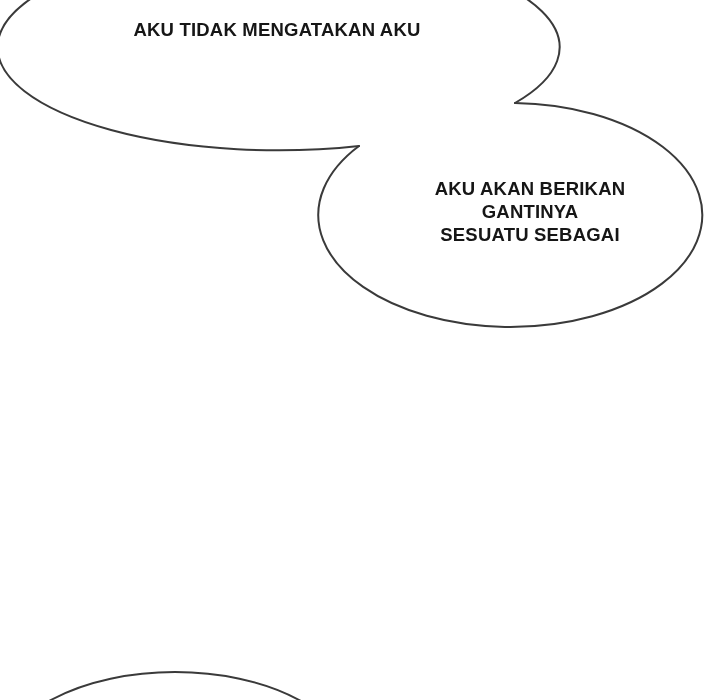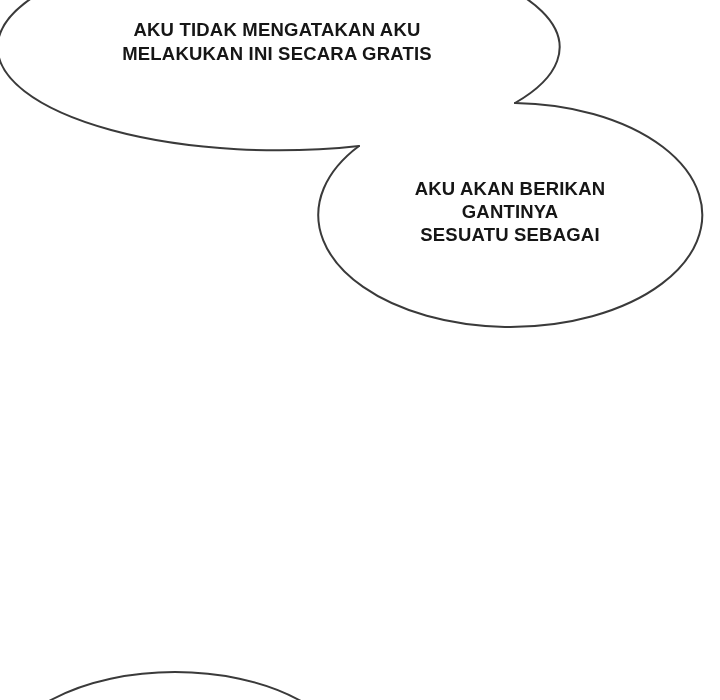--- a/index.html
+++ b/index.html
@@ -34,21 +34,21 @@
     text-transform: uppercase;
     user-select: none;
   }
   #bubble1-text {
     left: 62px;
     top: 18px;
     width: 430px;
     line-height: 24px;
   }
   #bubble2-text {
-    left: 360px;
+    left: 380px;
     top: 177px;
     width: 300px;
     line-height: 23px;
   }
 </style>
 </head>
 <body>
 
 <div id="panel">
 
@@ -56,21 +56,20 @@
 
     <path d="M 515 103 A 281 103 0 1 0 359 146" fill="none" stroke="#3a3a3a" stroke-width="2" stroke-linecap="round"></path>
 
     <path d="M 359 146 A 192 112 0 1 0 515 103" fill="none" stroke="#3a3a3a" stroke-width="2" stroke-linecap="round"></path>
 
     <ellipse cx="175" cy="767" rx="175" ry="95" fill="none" stroke="#3a3a3a" stroke-width="2"></ellipse>
   </svg>
 
   <div id="bubble1-text" class="bubble-text">
     <div>AKU TIDAK MENGATAKAN AKU</div>
-    <div>MELAKUKAN INI SECARA GRATIS</div>
   </div>
 
   <div id="bubble2-text" class="bubble-text">
     <div>AKU AKAN BERIKAN</div>
     <div>GANTINYA</div>
     <div>SESUATU SEBAGAI</div>
   </div>
 
 </div>
 

